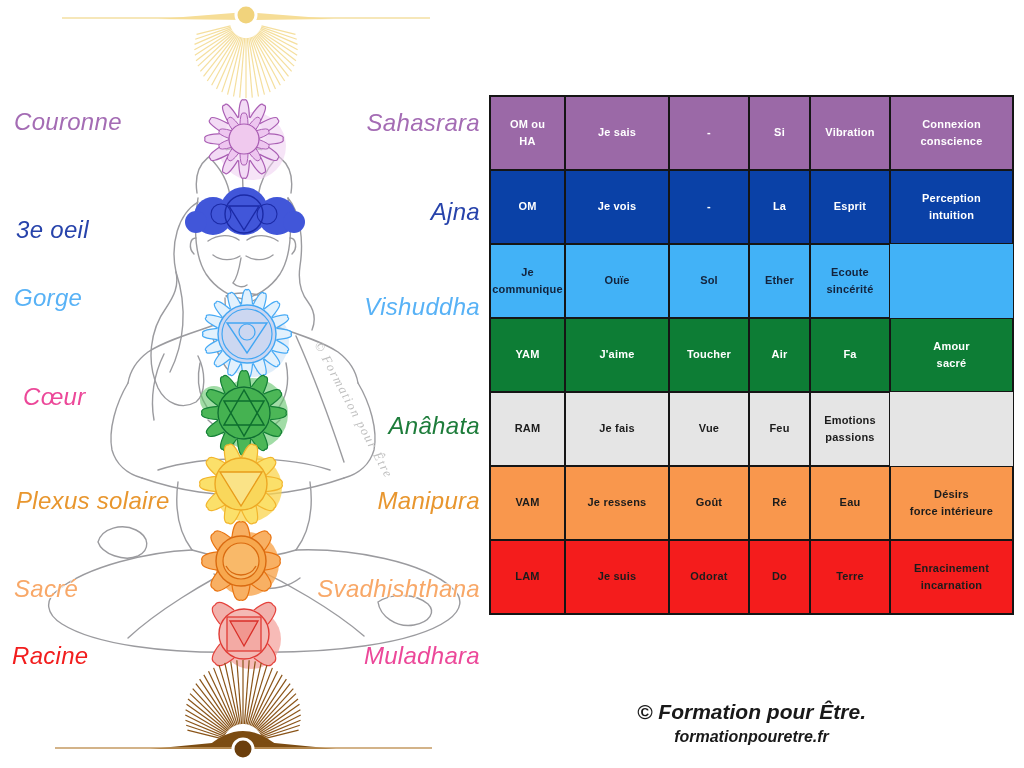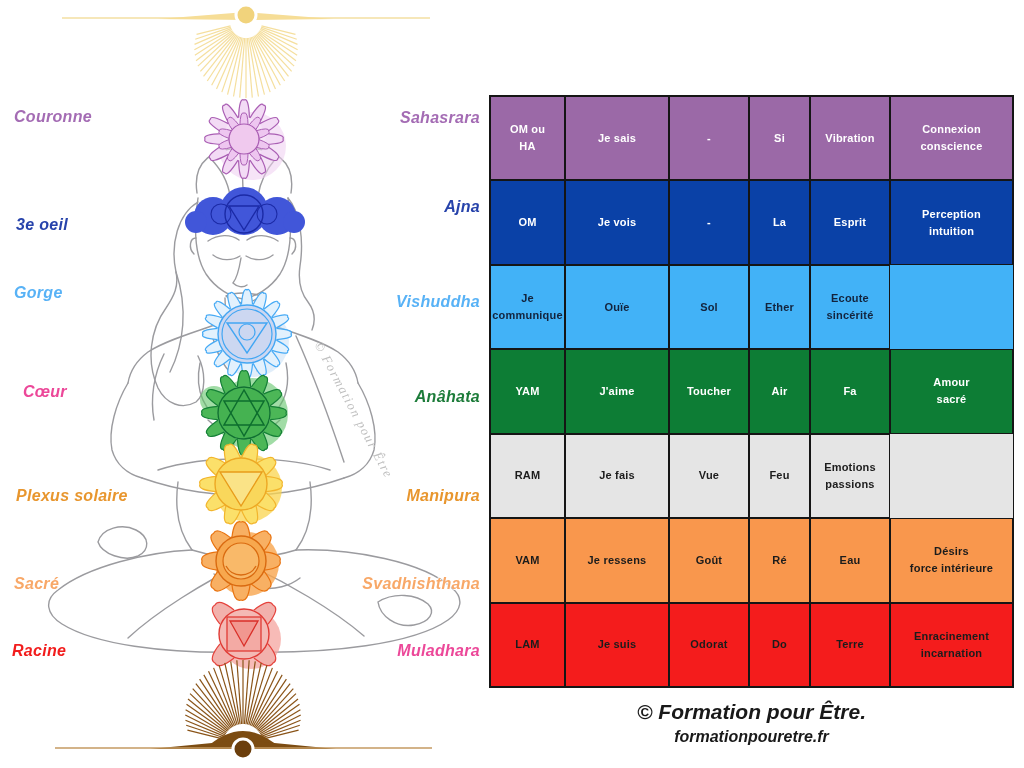--- a/index.html
+++ b/index.html
@@ -1,25 +1,25 @@
 <!DOCTYPE html>
 <html><head>
 <meta charset="utf-8">
 <style>
   html,body{margin:0;padding:0;background:#ffffff;}
   #stage{position:relative;width:1024px;height:768px;background:#ffffff;overflow:hidden;
          font-family:"Liberation Sans",sans-serif;}
   #illustration{position:absolute;left:0;top:0;}
   
-  .label{position:absolute;font-family:"Liberation Sans",sans-serif;font-style:italic;font-weight:bold;
-         font-size:16px;white-space:nowrap;letter-spacing:.3px;
+  .label{position:absolute;font-family:"Liberation Sans",sans-serif;font-style:italic;font-weight:normal;
+         font-size:24px;white-space:nowrap;letter-spacing:.3px;
          text-shadow:1px 1px 0 rgba(255,255,255,.9), -1px -1px 0 rgba(255,255,255,.7);}
   .sanskrit{right:544px;text-align:right;}
   
-  #chakra-table{position:absolute;left:489px;top:95px;width:525px;height:593px;
+  #chakra-table{position:absolute;left:489px;top:95px;width:525px;height:520px;
                 display:grid;grid-template-rows:repeat(7,1fr);border:1px solid #151515;box-sizing:border-box;}
   .trow{display:grid;grid-template-columns:75px 104px 80px 61px 80px 1fr;}
   .tcell{border:1px solid #151515;display:flex;align-items:center;justify-content:center;
          text-align:center;font-size:11px;font-weight:bold;line-height:1.55;letter-spacing:.2px;
          white-space:pre-line;padding:2px 5px;box-sizing:border-box;}
   
   #footer{position:absolute;left:489px;top:700px;width:525px;text-align:center;color:#191919;
           font-style:italic;font-weight:bold;font-family:"Liberation Sans",sans-serif;}
   #footer .l1{font-size:21px;}
   #footer .l2{font-size:16px;margin-top:4px;}
@@ -326,21 +326,21 @@
   </svg>
 
   <div id="chakra-labels">
       <div class="label french" style="color: rgb(164, 108, 180); left: 14px; top: 108px;">Couronne</div>
       <div class="label sanskrit" style="color: rgb(164, 108, 180); top: 109px;">Sahasrara</div>
       <div class="label french" style="color: rgb(39, 67, 171); left: 16px; top: 216px;">3e oeil</div>
       <div class="label sanskrit" style="color: rgb(39, 67, 171); top: 198px;">Ajna</div>
       <div class="label french" style="color: rgb(88, 178, 246); left: 14px; top: 284px;">Gorge</div>
       <div class="label sanskrit" style="color: rgb(88, 178, 246); top: 293px;">Vishuddha</div>
       <div class="label french" style="color: #ec4899; left: 23px; top: 383px;">Cœur</div>
-      <div class="label sanskrit" style="color: rgb(29, 124, 58); top: 388px;">Anâhata</div>
+      <div class="label sanskrit" style="color: rgb(29, 124, 58); top: 412px;">Anâhata</div>
       <div class="label french" style="color: rgb(232, 150, 46); left: 16px; top: 487px;">Plexus solaire</div>
       <div class="label sanskrit" style="color: rgb(232, 150, 46); top: 487px;">Manipura</div>
       <div class="label french" style="color: rgb(248, 168, 104); left: 14px; top: 575px;">Sacré</div>
       <div class="label sanskrit" style="color: rgb(248, 168, 104); top: 575px;">Svadhishthana</div>
       <div class="label french" style="color: rgb(242, 29, 29); left: 12px; top: 642px;">Racine</div>
       <div class="label sanskrit" style="color: #ec4899; top: 642px;">Muladhara</div>
     </div>
 
   <div id="chakra-table">
       <div class="trow" style="background: rgb(155, 105, 167); color: rgb(255, 255, 255);">

